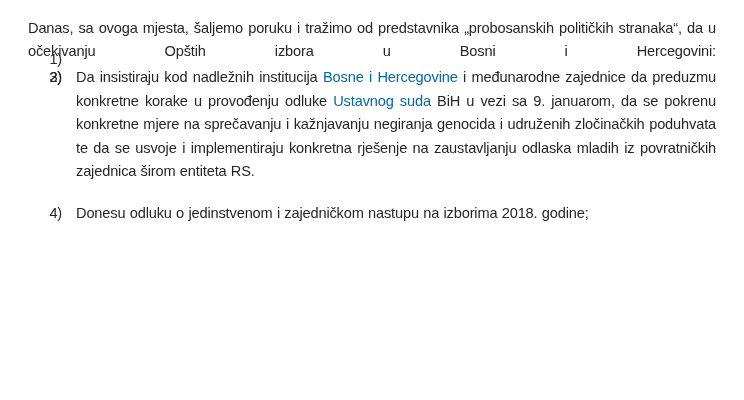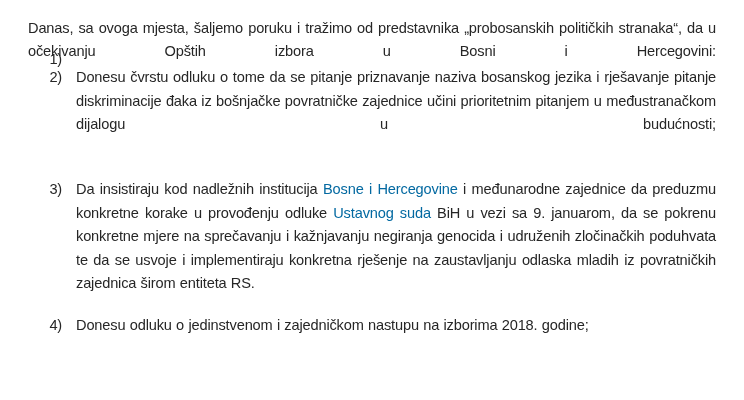--- a/index.html
+++ b/index.html
@@ -104,21 +104,20 @@
   <p class="intro">Danas, sa ovoga mjesta, šaljemo poruku i tražimo od predstavnika „probosanskih političkih stranaka“, da u očekivanju Opštih izbora u Bosni i Hercegovini:</p>
 
   <div class="list">
 
     <div class="item gap-lg">
       <span class="marker">1)</span>
     </div>
 
     <div class="item gap-lg">
       <span class="marker">2)</span>
-      <div class="body justify-last">Donesu čvrstu odluku o tome da se pitanje priznavanje naziva bosanskog jezika i rješavanje pitanje diskriminacije đaka iz bošnjačke povratničke zajednice učini prioritetnim pitanjem u međustranačkom dijalogu u budućnosti;</div>
     </div>
 
     <div class="item gap-lg">
       <span class="marker">3)</span>
       <div class="body"><span>Da insistiraju kod nadležnih institucija </span><span class="faded">Bosne i Hercegovine</span><span> i međunarodne zajednice da preduzmu konkretne korake u provođenju odluke </span><span class="faded">Ustavnog suda</span><span> BiH u vezi sa 9. januarom, da se pokrenu konkretne mjere na sprečavanju i kažnjavanju negiranja genocida i udruženih zločinačkih poduhvata te da se usvoje i implementiraju konkretna rješenje na zaustavljanju odlaska mladih iz povratničkih zajednica širom entiteta RS.</span></div>
     </div>
 
     <div class="item gap-sm">
       <span class="marker">4)</span>
       <div class="body">Donesu odluku o jedinstvenom i zajedničkom nastupu na izborima 2018. godine;</div>

